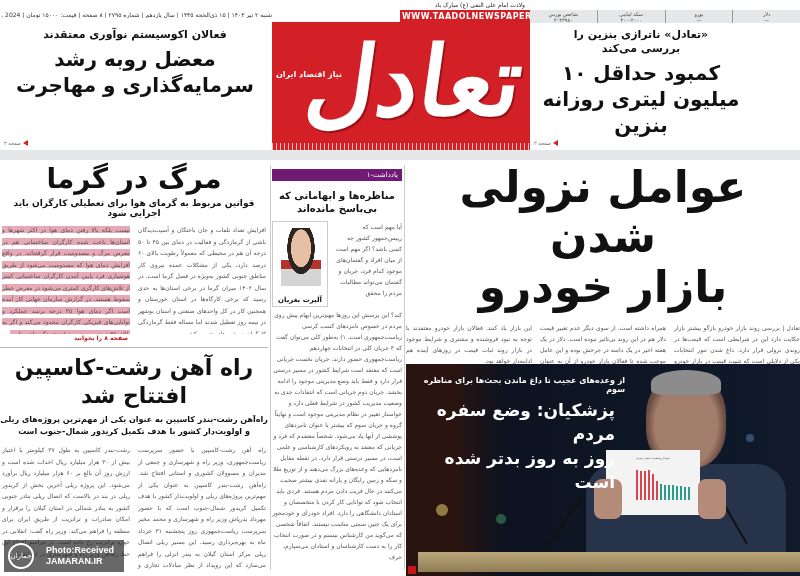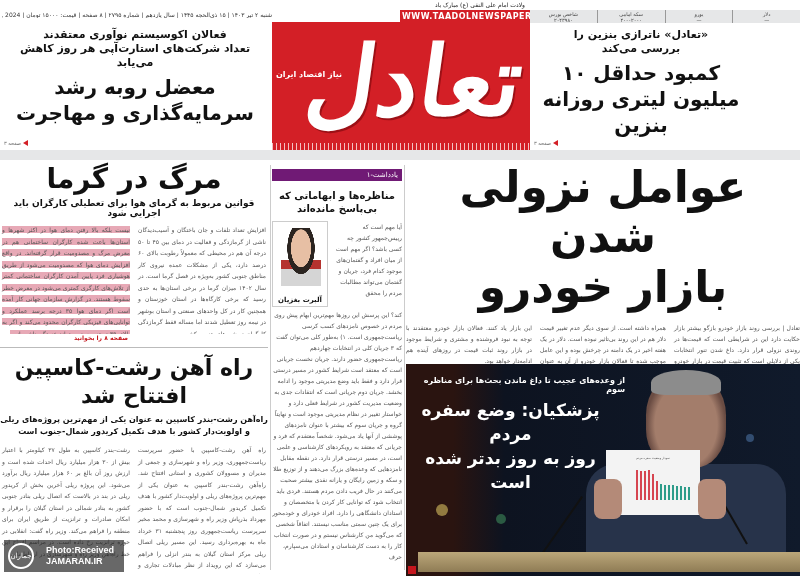--- a/index.html
+++ b/index.html
@@ -53,21 +53,21 @@
   .note-text { flex: 1; font-size: 6px; line-height: 11px; color: #555; order: 1; }
 
   .sub-right { text-align: center; font-size: 14px; font-weight: bold; margin-top: 2px; }
   .title-right { text-align: center; font-size: 44px; font-weight: bold; line-height: 50px; }
   .right-body { display: flex; gap: 8px; margin-top: 10px; }
   .right-body .bodycol { line-height: 11px; }
 
   .photo-block { position: absolute; left: 406px; top: 364px; width: 394px; height: 212px; background: linear-gradient(to right, #2a1410 0 12%, #0d1320 25%, #101a2b 100%); overflow: hidden; }
   .bokeh { position: absolute; border-radius: 50%; background: #3e8a5a; opacity: 0.6; }
   .ph-kicker { position: absolute; right: 175px; top: 12px; font-size: 8px; color: #fff; font-weight: bold; }
-  .ph-title { position: absolute; right: 185px; top: 34px; font-size: 17px; color: #fff; font-weight: bold; line-height: 24px; text-align: center; }
+  .ph-title { position: absolute; right: 185px; top: 34px; font-size: 17px; color: #fff; font-weight: bold; line-height: 24px; }
   .person-head { position: absolute; left: 240px; top: 8px; width: 80px; height: 96px; border-radius: 45% 45% 40% 40%; background: radial-gradient(ellipse at 50% 55%, #a37d6b 0 55%, #6a4c43 70%); }
   .person-hair { position: absolute; left: 245px; top: 6px; width: 70px; height: 25px; border-radius: 50% 50% 20% 20%; background: #8c8c8c; }
   .person-body { position: absolute; left: 180px; top: 100px; width: 200px; height: 90px; background: #27334a; border-radius: 30px 30px 0 0; }
   .paper-sheet { position: absolute; left: 200px; top: 86px; width: 94px; height: 65px; background: #f3f3f3; }
   .paper-title { position: absolute; left: 8px; top: 6px; font-size: 3px; color: #555; direction: rtl; width: 78px; text-align: center; }
   .bars { position: absolute; left: 14px; top: 18px; width: 70px; height: 32px; display: flex; align-items: flex-end; gap: 2px; }
   .bar { width: 2px; }
   .hands { position: absolute; top: 115px; width: 28px; height: 40px; background: #b48a78; border-radius: 8px; }
   .desk { position: absolute; left: 12px; top: 188px; width: 382px; height: 20px; background: linear-gradient(#bba77a, #8f7c55); }
   .mic { position: absolute; width: 2px; height: 70px; background: #111; transform-origin: bottom; }
@@ -106,21 +106,20 @@
 </div>
 
 <div class="masthead">
   <div class="logo">تعادل</div>
   <div class="tagline">نیاز اقتصاد ایران</div>
 </div>
 <div class="ruler"></div>
 
 <div class="teaser teaser-left">
   <div class="kicker">فعالان اکوسیستم نوآوری معتقدند</div>
-  <div class="kicker">تعداد شرکت‌های استارت‌آپی هر روز کاهش می‌یابد</div>
   <div class="title">معضل روبه رشد سرمایه‌گذاری و مهاجرت</div>
 </div>
 <div class="page-ref" style="left:4px; top:140px;">
   <span class="tri"></span>
   <span>صفحه ۳</span>
 </div>
 
 <div class="teaser teaser-right">
   <div class="kicker">«تعادل» ناترازی بنزین را</div>
   <div class="kicker">بررسی می‌کند</div>

